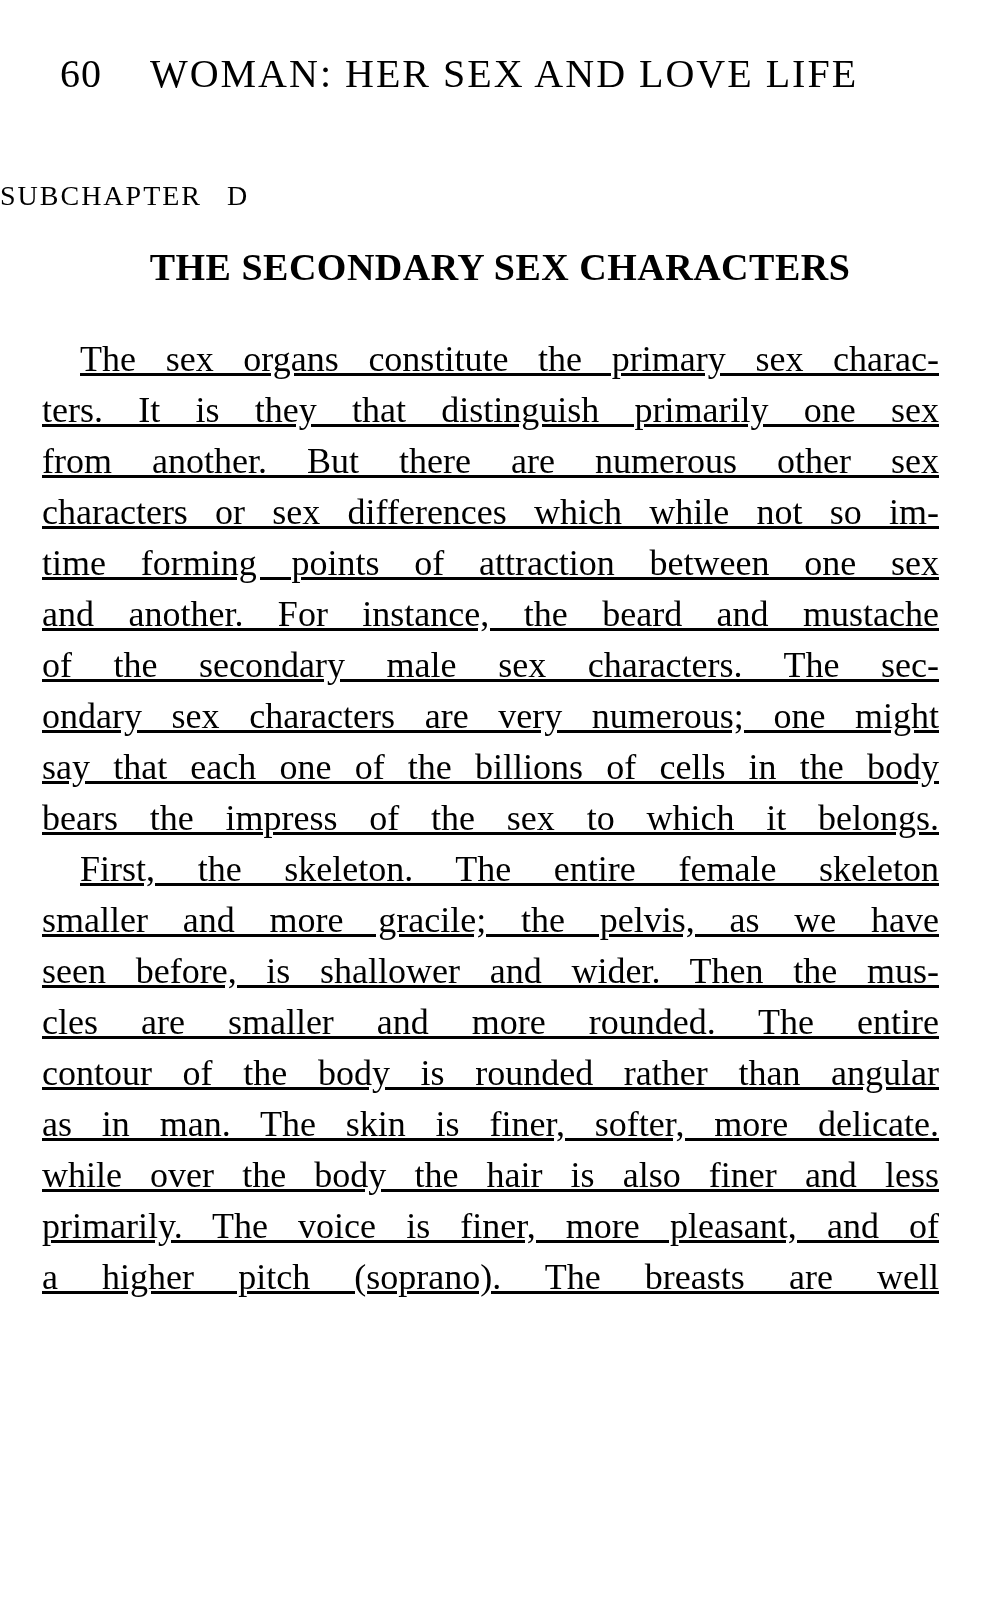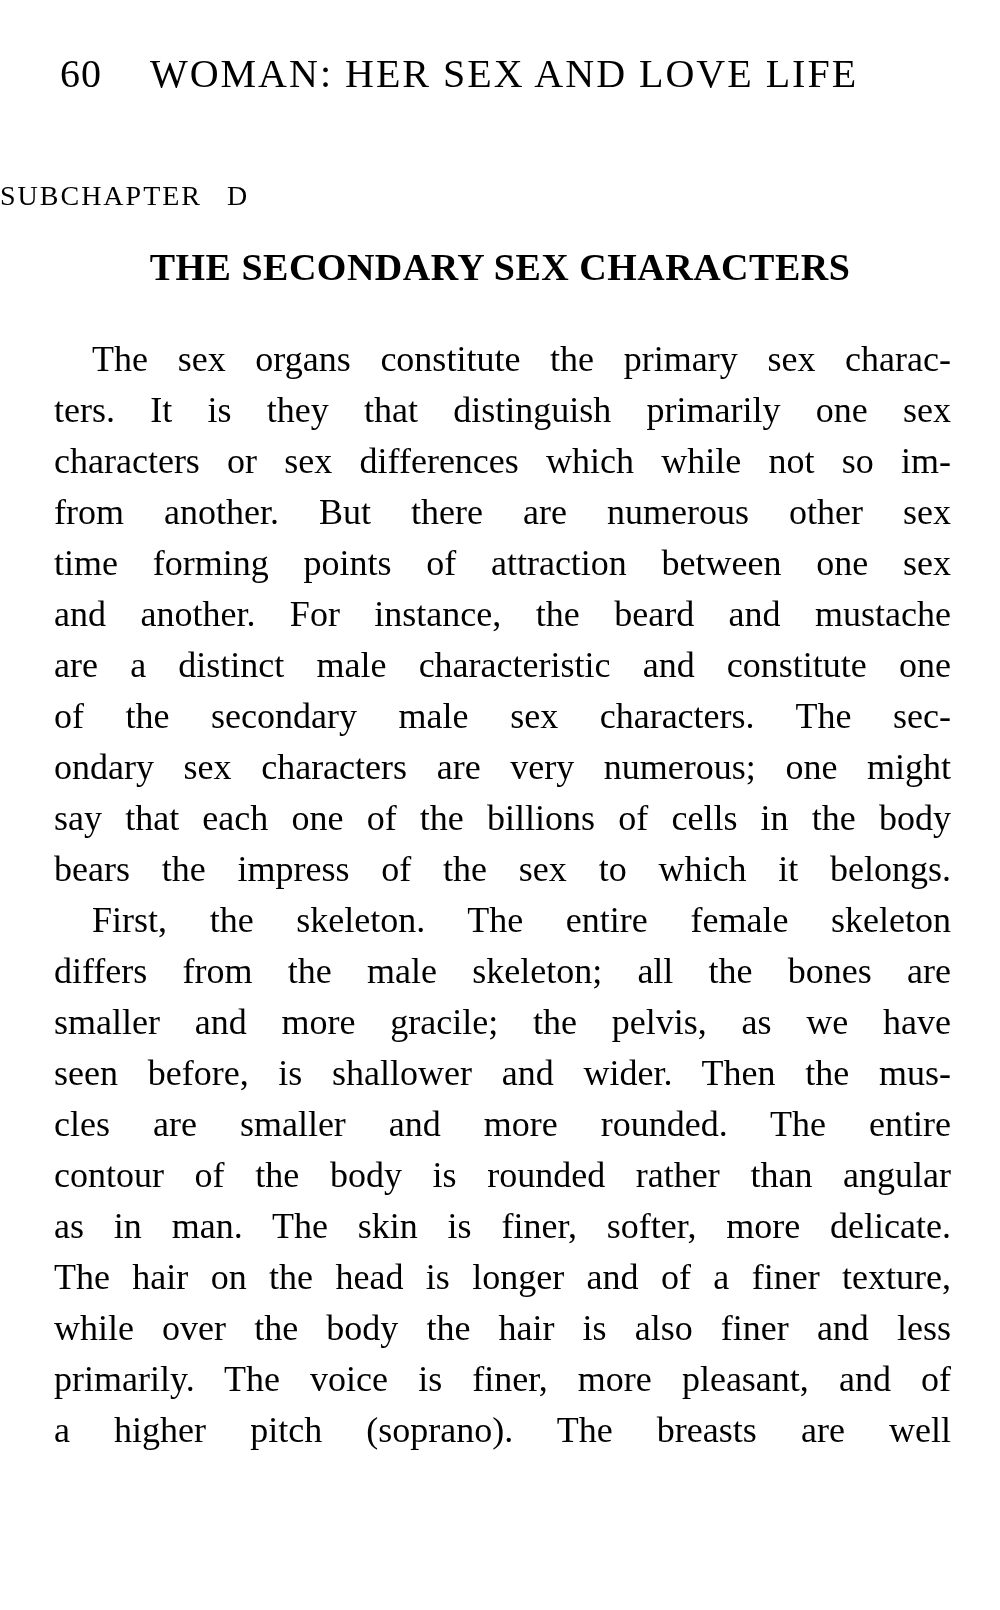--- a/index.html
+++ b/index.html
@@ -66,22 +66,23 @@
     font-size: 38px;
     line-height: 1;
     font-weight: 700;
     letter-spacing: 0.5px;
     white-space: nowrap;
   }
   
   .body-text {
     position: absolute;
     top: 334px;
-    left: 54px;
+    left: 42px;
     width: 897px;
+    text-decoration: underline;
   }
   .paragraph {
     margin: 0;
   }
   .line {
     height: 51px;
     line-height: 51px;
     font-size: 36px;
     text-align: justify;
     text-align-last: justify;
@@ -104,40 +105,37 @@
 
   <div class="subchapter">SUBCHAPTER D</div>
 
   <div class="section-heading">THE SECONDARY SEX CHARACTERS</div>
 
   <div class="body-text">
 
     <div class="paragraph">
       <div class="line indent">The sex organs constitute the primary sex charac-</div>
       <div class="line">ters. It is they that distinguish primarily one sex</div>
+      <div class="line">from another. But there are numerous other sex</div>
       <div class="line">characters or sex differences which while not so im-</div>
-      <div class="line">from another. But there are numerous other sex</div>
       <div class="line">time forming points of attraction between one sex</div>
       <div class="line">and another. For instance, the beard and mustache</div>
-      <div class="line">are a distinct male characteristic and constitute one</div>
       <div class="line">of the secondary male sex characters. The sec-</div>
       <div class="line">ondary sex characters are very numerous; one might</div>
       <div class="line">say that each one of the billions of cells in the body</div>
       <div class="line">bears the impress of the sex to which it belongs.</div>
     </div>
 
     <div class="paragraph">
       <div class="line indent">First, the skeleton. The entire female skeleton</div>
-      <div class="line">differs from the male skeleton; all the bones are</div>
       <div class="line">smaller and more gracile; the pelvis, as we have</div>
       <div class="line">seen before, is shallower and wider. Then the mus-</div>
       <div class="line">cles are smaller and more rounded. The entire</div>
       <div class="line">contour of the body is rounded rather than angular</div>
       <div class="line">as in man. The skin is finer, softer, more delicate.</div>
-      <div class="line">The hair on the head is longer and of a finer texture,</div>
       <div class="line">while over the body the hair is also finer and less</div>
       <div class="line">primarily. The voice is finer, more pleasant, and of</div>
       <div class="line">a higher pitch (soprano). The breasts are well</div>
     </div>
 
   </div>
 
 </div>
 
 </body></html>

